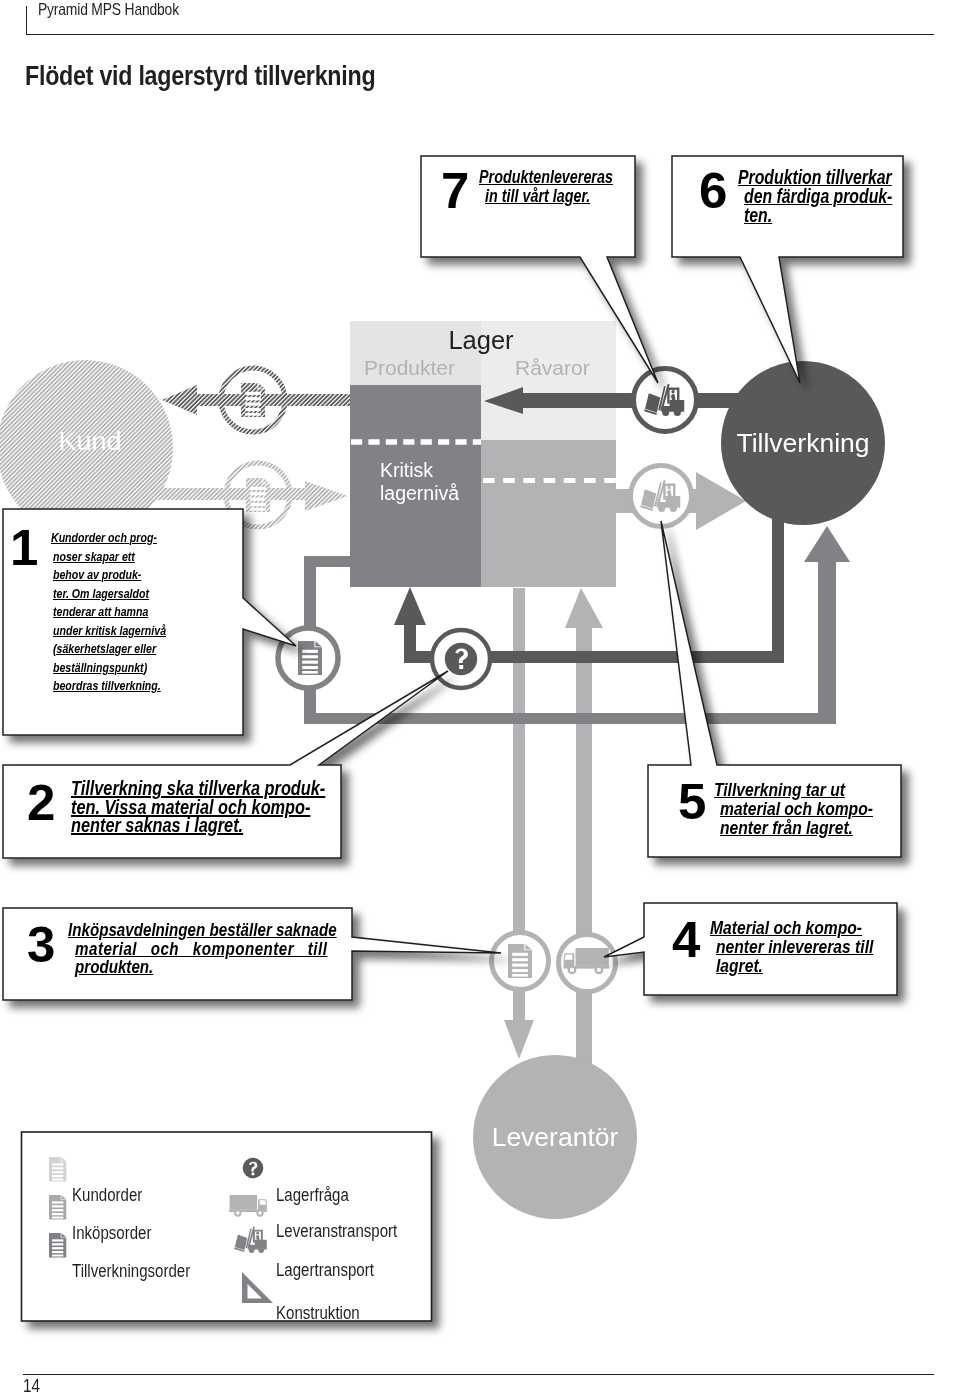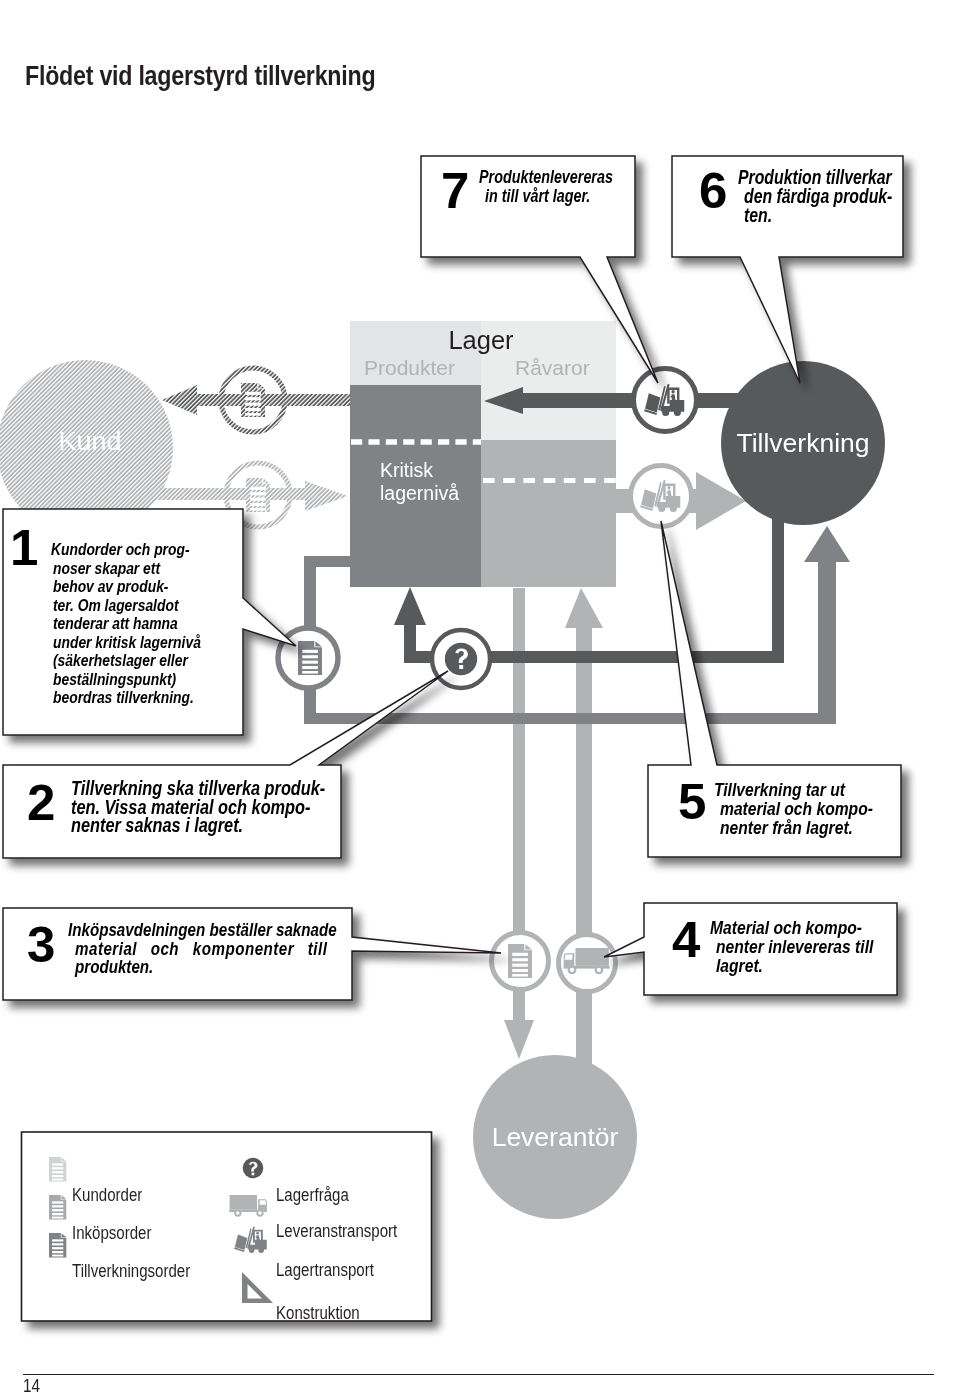--- a/index.html
+++ b/index.html
@@ -24,40 +24,45 @@
   
   #dsvg{position:absolute;left:0;top:0;width:960px;height:1400px;}
   #calloutsvg{position:absolute;left:0;top:0;width:960px;height:1400px;}
   #callouts{position:absolute;left:0;top:0;width:960px;height:1400px;}
 
   
   .co-g{position:absolute;}
   .co-g .num{position:absolute;font-weight:bold;color:#000;font-family:"Liberation Sans",sans-serif;
              line-height:1;transform:scaleX(1.02);transform-origin:left top;}
   .co-g .txt{position:absolute;font-style:italic;font-weight:bold;color:#000;
-             font-family:"Liberation Sans",sans-serif;}
+             font-family:"Liberation Sans",sans-serif;text-decoration:underline;}
   .co-g .txt .ln{transform:scaleX(0.815);transform-origin:left center;}
   .co-g .txt .ln{display:block;white-space:nowrap;width:max-content;}
   .co-g .txt.jst .ln:nth-child(1){margin-left:0;}
   .co-g .txt.jst .ln:nth-child(2){margin-left:7px;letter-spacing:0.6px;word-spacing:11px;}
   .co-g .txt.jst .ln:nth-child(3){margin-left:7px;}
   .co-g .txt.ind .ln:nth-child(n+2){margin-left:6px;}
   .co-g .txt.ind1 .ln:nth-child(n+2){margin-left:2px;}
 
   
   #legend{position:absolute;left:0;top:0;width:960px;height:1400px;}
   #legend-labels{position:absolute;left:0;top:0;width:960px;height:1400px;margin-top:25px;}
   .lg-lbl{position:absolute;font-size:17.5px;color:#231f20;white-space:nowrap;
           transform:scaleX(0.86);transform-origin:left top;}
 </style>
 </head>
 <body>
 
 <div id="page">
 
+  <div id="hdr">
+    <div id="hdr-rule-v"></div>
+    <div id="hdr-rule-h"></div>
+    <div id="hdr-txt">Pyramid MPS Handbok</div>
+  </div>
 
   <div id="ptitle">Flödet vid lagerstyrd tillverkning</div>
 
   <svg id="dsvg" viewBox="0 0 960 1400">
     <defs>
       <pattern id="hatch" width="3.05" height="3.05" patternUnits="userSpaceOnUse" patternTransform="rotate(-45)">
         <rect width="3.05" height="3.05" fill="#fff"></rect>
         <rect width="3.05" height="1.25" fill="#000"></rect>
       </pattern>
       <mask id="ghostmask">
@@ -243,21 +248,21 @@
 
       <path d="M648,765 L691,765 L661,521 L717,765 L901,765 L901,857 L648,857 Z" fill="#fff" stroke="#231f20" stroke-width="1.5"></path>
 
       <path d="M644,903 L897,903 L897,995 L644,995 L644,952 L604,957 L644,937 Z" fill="#fff" stroke="#231f20" stroke-width="1.5"></path>
     </g>
   </svg>
 
   <div id="callouts">
     <div class="co-g" style="left:3px;top:509px;">
       <div class="num" style="left:7px;top:14px;font-size:50px;">1</div>
-      <div class="txt ind1" style="left:48px;top:32px;width:183px;font-size:17px;line-height:18.5px;">
+      <div class="txt ind1" style="left:48px;top:20px;width:183px;font-size:13px;line-height:18.5px;">
           <span class="ln">Kundorder och prog-</span>
           <span class="ln">noser skapar ett</span>
           <span class="ln">behov av produk-</span>
           <span class="ln">ter. Om lagersaldot</span>
           <span class="ln">tenderar att hamna</span>
           <span class="ln">under kritisk lagernivå</span>
           <span class="ln">(säkerhetslager eller</span>
           <span class="ln">beställningspunkt)</span>
           <span class="ln">beordras tillverkning.</span>
         </div>

